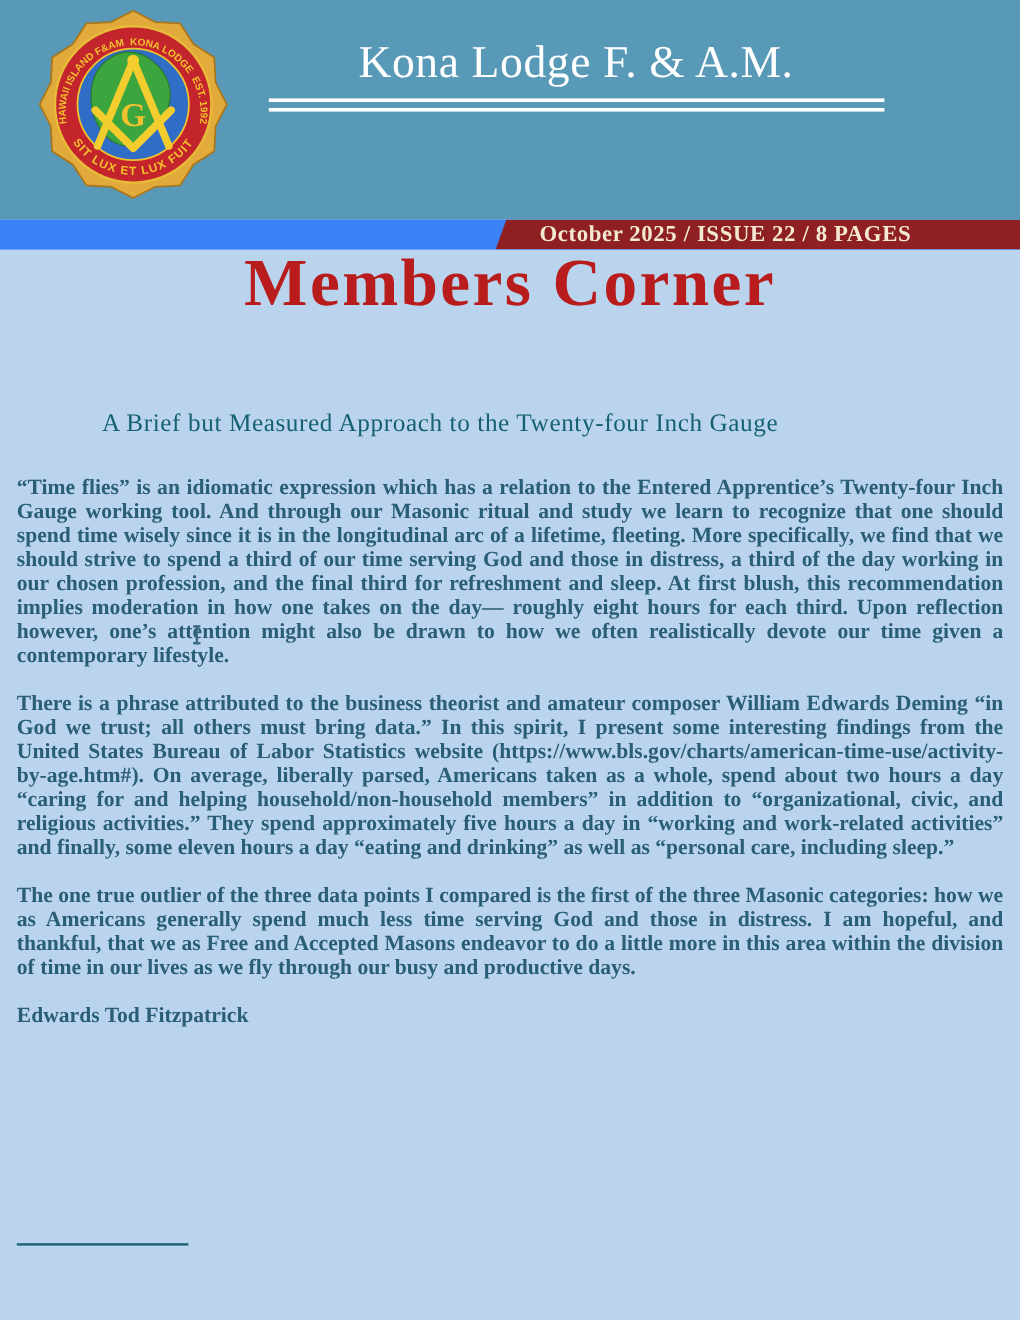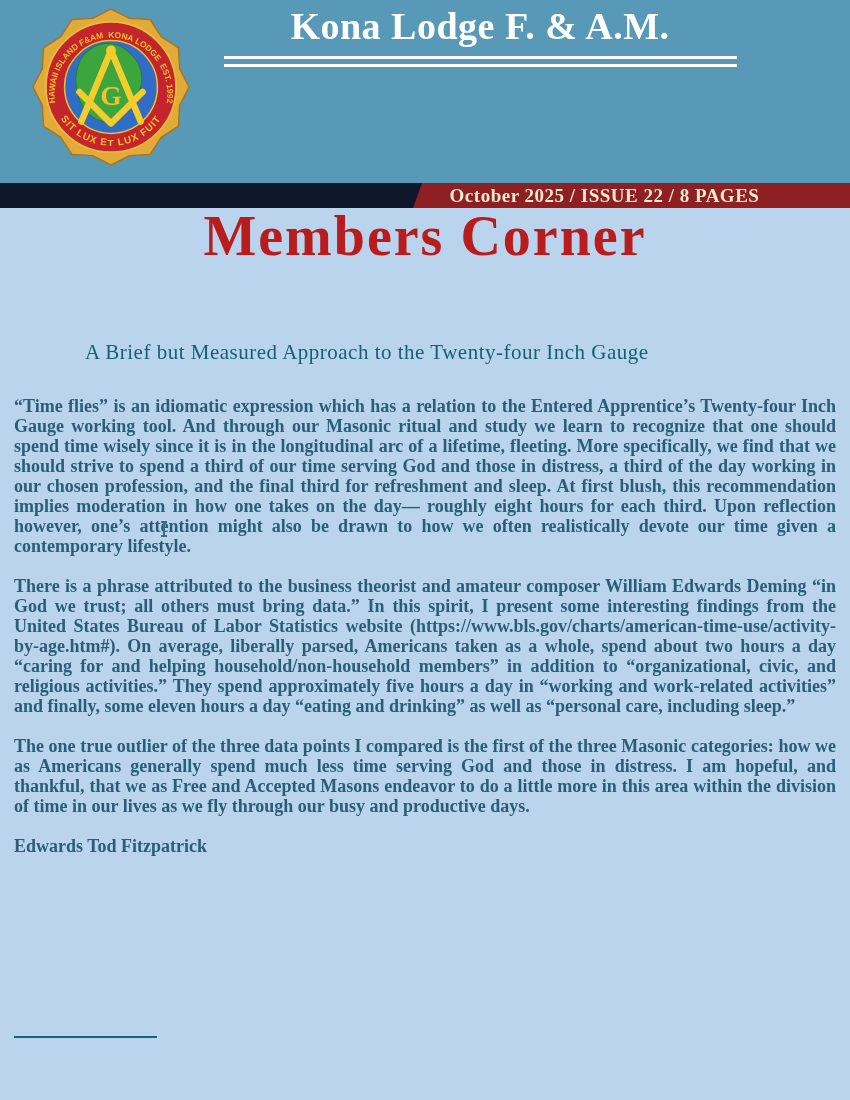--- a/index.html
+++ b/index.html
@@ -8,35 +8,35 @@
     position:relative; width:850px; height:1100px; margin:0 auto;
     background:#b9d4ec; overflow:hidden;
     font-family:"Liberation Serif", serif;
   }
 
   
   .masthead { position:absolute; top:0; left:0; right:0; height:183px; background:#5899b8; }
   .logo-svg { position:absolute; left:32px; top:3px; }
   .titles { position:absolute; left:120px; right:10px; top:0; text-align:center; }
   .lodge-title {
-    margin-top:4px; font-size:38px; font-weight:bold; color:#ffffff;
+    margin-top:30px; font-size:38px; font-weight:normal; color:#ffffff;
     line-height:44px; letter-spacing:0.5px;
   }
   .newsletter-title {
     font-family:"Liberation Sans", sans-serif; font-weight:bold;
     font-size:88px; line-height:82px; color:#ffffff; letter-spacing:-4px;
     margin-top:0;
   }
   .title-underline {
     width:513px; height:5px; margin:8px auto 0;
     border-top:3px solid #ffffff; border-bottom:3px solid #ffffff;
   }
 
   
-  .banner { position:absolute; top:183px; left:0; right:0; height:25px; background:#0f172a; }
+  .banner { position:absolute; top:183px; left:0; right:0; height:25px; background:#3b82f6; }
   .banner-red {
     position:absolute; left:405px; right:0; top:0; bottom:0; background:#8e1f22;
     clip-path:polygon(17px 0, 100% 0, 100% 100%, 8px 100%);
     display:flex; align-items:center; justify-content:center;
     padding-right:46px; box-sizing:border-box;
   }
   .banner-text {
     color:#f3e9d2; font-weight:bold; font-size:19px; letter-spacing:0.5px;
     white-space:nowrap;
   }

